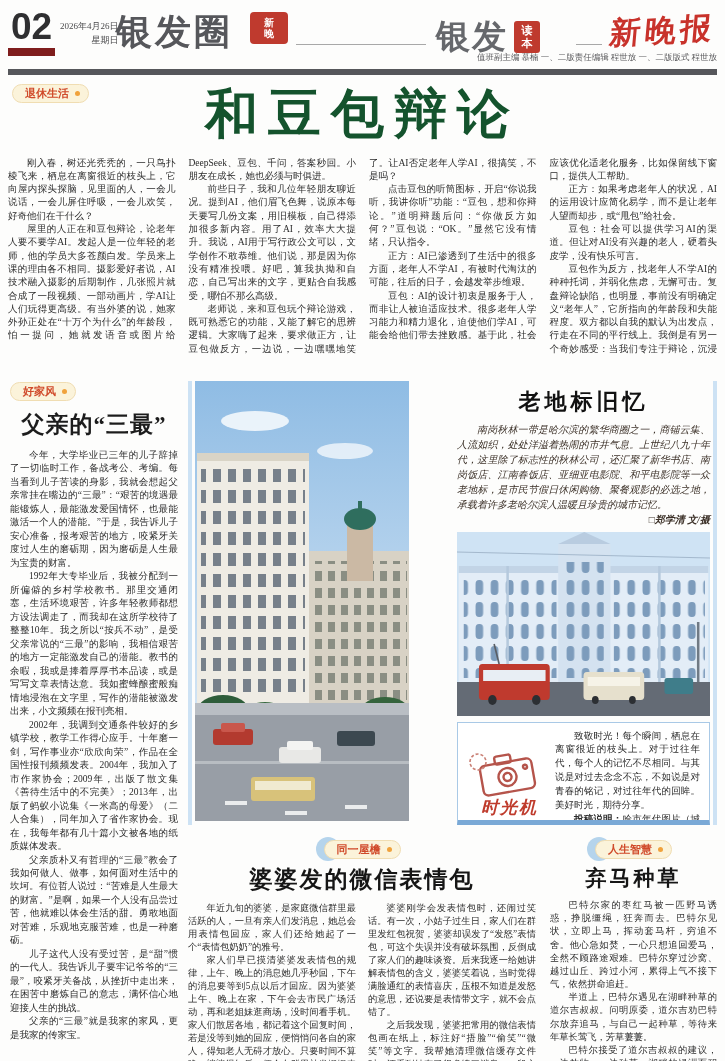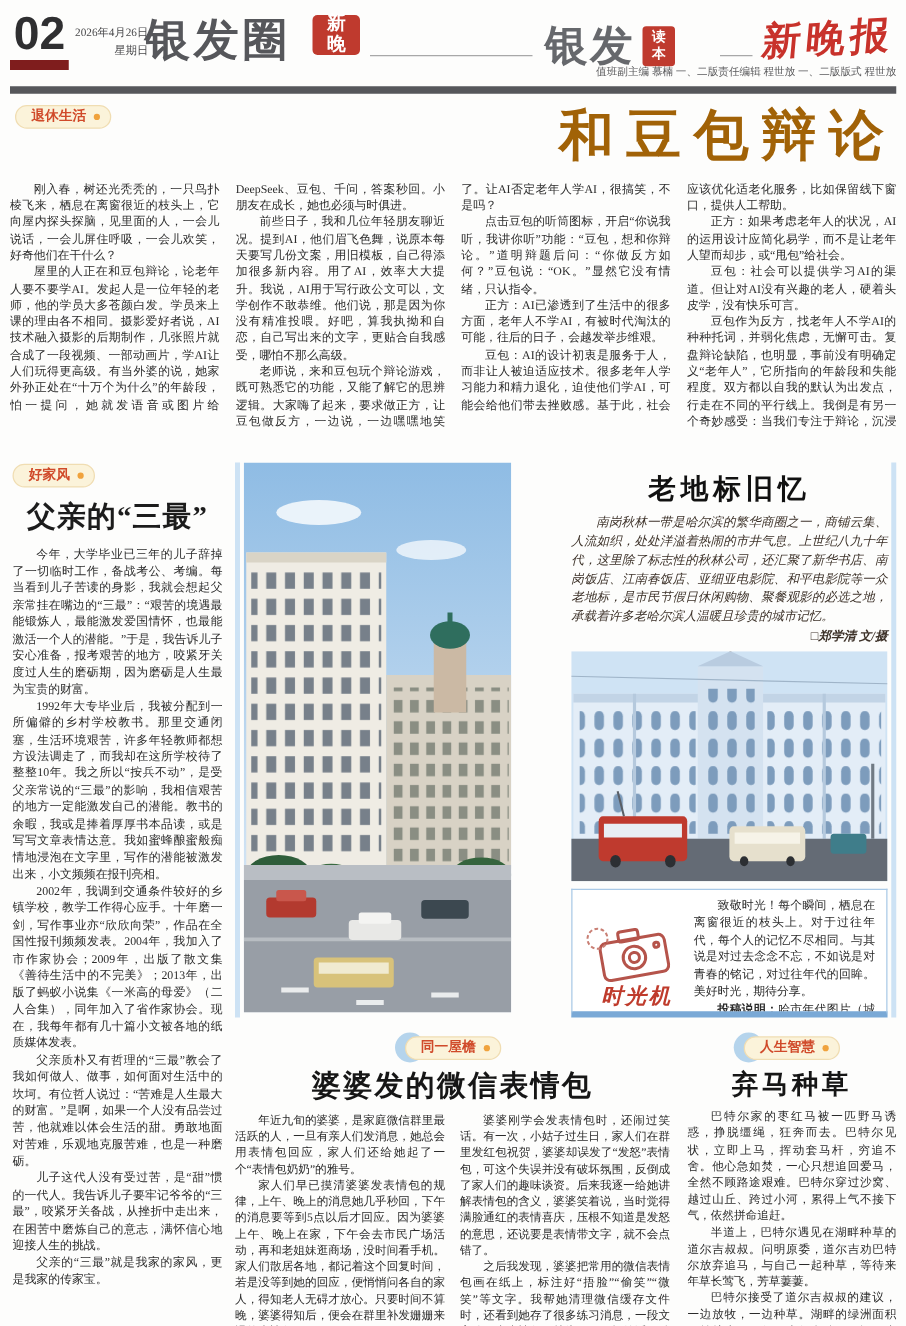--- a/index.html
+++ b/index.html
@@ -9,21 +9,21 @@
 
   
   .hdr { position:relative; height:60px; }
   .pagenum { position:absolute; left:0; top:2px; font-family:"Liberation Sans","DejaVu Sans",sans-serif;
              font-size:37px; font-weight:900; color:#2f2f31; line-height:1; border-bottom:8px solid #7f1d1d; padding:0 3px 3px; }
   .dateblk { position:absolute; left:52px; top:14px; font-size:9px; color:#4a4a4c; text-align:right; line-height:1.5; }
   .secname { position:absolute; left:108px; top:6px; font-family:"Liberation Sans","DejaVu Sans",sans-serif;
              font-size:36px; font-weight:900; color:#56575b; letter-spacing:3px; line-height:1.1; }
   .seal { background:#bf3a2e; color:#fff; border-radius:4px; display:flex; align-items:center; justify-content:center;
           text-align:center; font-weight:bold; }
-  .seal-main { position:absolute; left:242px; top:6px; width:38px; height:32px; font-size:15px; width:38px; }
+  .seal-main { position:absolute; left:242px; top:6px; width:38px; height:32px; font-size:10px; width:38px; }
   .seal-main span { display:inline-block; width:1.1em; line-height:1.15; }
   .hdr-rule { position:absolute; top:38px; height:1px; background:#a8a8a8; }
   .rule-a { left:288px; width:130px; }
   .rule-b { left:568px; width:26px; }
   .edition { position:absolute; left:428px; top:8px; display:flex; align-items:center; }
   .edition .ed-title { font-size:34px; font-weight:900; color:#66686c; letter-spacing:2px;
                        font-family:"Liberation Serif","DejaVu Serif",serif; }
   .seal-ed { width:26px; height:32px; font-size:11px; margin-left:6px; border-radius:3px; }
   .seal-ed span { display:inline-block; width:1.1em; line-height:1.2; }
   .masthead { position:absolute; right:2px; top:4px; color:#c8322b; font-size:31px; font-weight:900;
@@ -36,21 +36,21 @@
          border-radius:10px; padding:1px 8px 1px 12px; font-size:11px; font-weight:bold; color:#d04a2a;
          font-family:"Liberation Sans","DejaVu Sans",sans-serif; line-height:1.4; }
   .tag-circle { position:absolute; left:-9px; top:-4px; width:24px; height:24px; border-radius:50%;
                 background:#b5d4ec; z-index:-1; }
   .tag-dot { width:5px; height:5px; border-radius:50%; background:#f0a23c; margin-left:6px; }
   .tag-row { text-align:center; position:relative; z-index:1; }
 
   
   .art-debate { position:relative; margin-top:8px; }
   .debate-tagwrap { position:absolute; left:4px; top:0; }
-  .debate-head { text-align:right; font-size:44px; font-weight:900; letter-spacing:10px; color:#a16207;
+  .debate-head { text-align:center; font-size:53px; font-weight:900; letter-spacing:10px; color:#14532d;
                  margin:0 0 10px; line-height:1.2; }
   .cols4 { column-count:4; column-gap:13px; column-fill:auto; height:212px; font-size:9.5px; line-height:1.4;
            text-align:justify; overflow:hidden; }
   p.para { text-indent:2em; margin:0; }
 
   
   .main { display:flex; margin-top:12px; height:726px; }
   .col-father { width:180px; padding:0 10px 0 2px; }
   .father-head { text-align:center; font-size:23px; font-weight:900; color:#1c1c1c; margin:8px 0 9px; letter-spacing:1px; }
   .small-body { font-size:9.5px; line-height:1.42; text-align:justify; overflow:hidden; }

